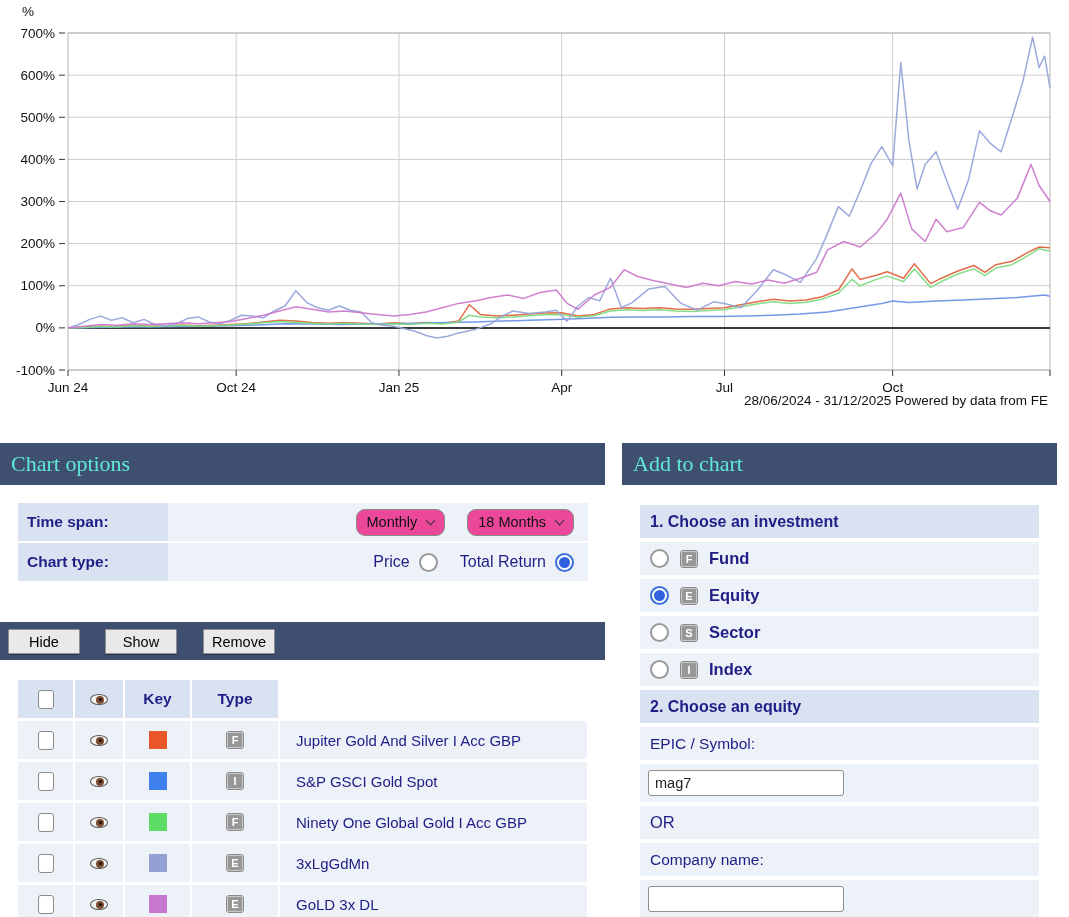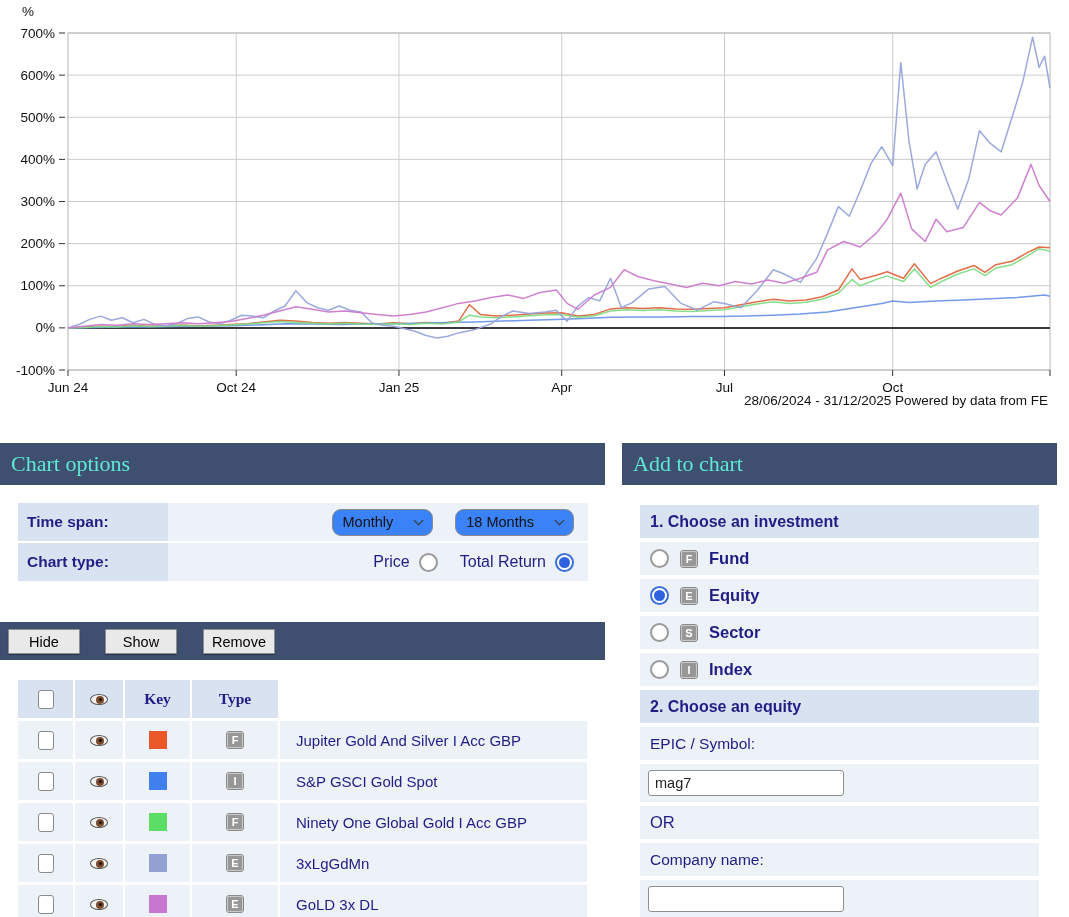--- a/index.html
+++ b/index.html
@@ -17,22 +17,22 @@
   #add-to-chart-header  { left:622px; top:443px; width:435px; }
 
   
   #options-table { position:absolute; left:18px; top:503px; width:570px; }
   .opt-row { display:flex; height:38px; margin-bottom:2px; }
   .opt-label { width:150px; background:#d9e2f1; font-weight:bold; font-size:15.5px;
     color:#201d86; display:flex; align-items:center; padding-left:9px; }
   .opt-value { flex:1; background:#edf1f8; display:flex; align-items:center;
     justify-content:flex-end; padding-right:14px; gap:22px; }
 
-  .dropdown { height:27px; background:#3b82f6; border:1px solid #8a8a8a; border-radius:9px;
-    display:flex; align-items:center; padding:0 10px; font-size:14.5px; color:#111; gap:22px; cursor:default; }
+  .dropdown { height:27px; background:#ec4899; border:1px solid #8a8a8a; border-radius:9px;
+    display:flex; align-items:center; padding:0 10px; font-size:14.5px; color:#111; gap:10px; cursor:default; }
   .chev { width:7px; height:7px; border-right:1.6px solid #333; border-bottom:1.6px solid #333;
     transform:rotate(45deg); margin-top:-4px; }
 
   .radio { width:19px; height:19px; border-radius:50%; background:#fff; border:2px solid #9a9a9a;
     display:inline-block; position:relative; flex:none; }
   .radio.sel { border-color:#3b6fd9; }
   .radio.sel::after { content:""; position:absolute; left:2px; top:2px; width:11px; height:11px;
     border-radius:50%; background:#2e62de; }
   .radio-lab { font-size:16px; color:#201d86; }
   .rpair { display:flex; align-items:center; gap:9px; }
@@ -40,21 +40,21 @@
   
   #toolbar { position:absolute; left:0; top:622px; width:605px; height:38px; background:#3e4f70; }
   .tbtn { position:absolute; top:7px; width:72px; height:25px; background:#e9e9e9;
     border:1px solid #8f8f8f; border-radius:1px; font-size:14.5px; color:#000;
     font-family:"Liberation Sans", sans-serif; box-shadow:0 1px 1px rgba(0,0,0,.35); cursor:pointer; }
 
   
   #holdings { position:absolute; left:18px; top:680px; width:569px; }
   .h-row { display:flex; height:38px; margin-bottom:3px; }
   .h-row > div { background:#edf1f8; display:flex; align-items:center; justify-content:center; margin-right:2px; }
-  .h-row.head > div { background:#d9e2f1; font-weight:bold; font-size:15.5px; color:#201d86;font-family:Liberation Serif, serif; }
+  .h-row.head > div { background:#d9e2f1; font-weight:bold; font-size:15.5px; color:#201d86; }
   .c1 { width:55px; } .c2 { width:48px; } .c3 { width:65px; } .c4 { width:86px; }
   .c5 { flex:1; justify-content:flex-start !important; padding-left:16px; margin-right:0 !important; }
   .h-name { font-size:15px; color:#201d86; }
 
   .cbx { width:16px; height:19px; background:#fff; border:1.5px solid #8a8a8a; border-radius:3px; cursor:pointer; }
   .key-swatch { width:18px; height:18px; }
   .badge { width:16px; height:16px; background:#979797; border:1px solid #c9c9c9;
     outline:1px solid #8a8a8a; color:#fff; font-size:11px; font-weight:bold;
     display:flex; align-items:center; justify-content:center; border-radius:2px; flex:none; }
 

